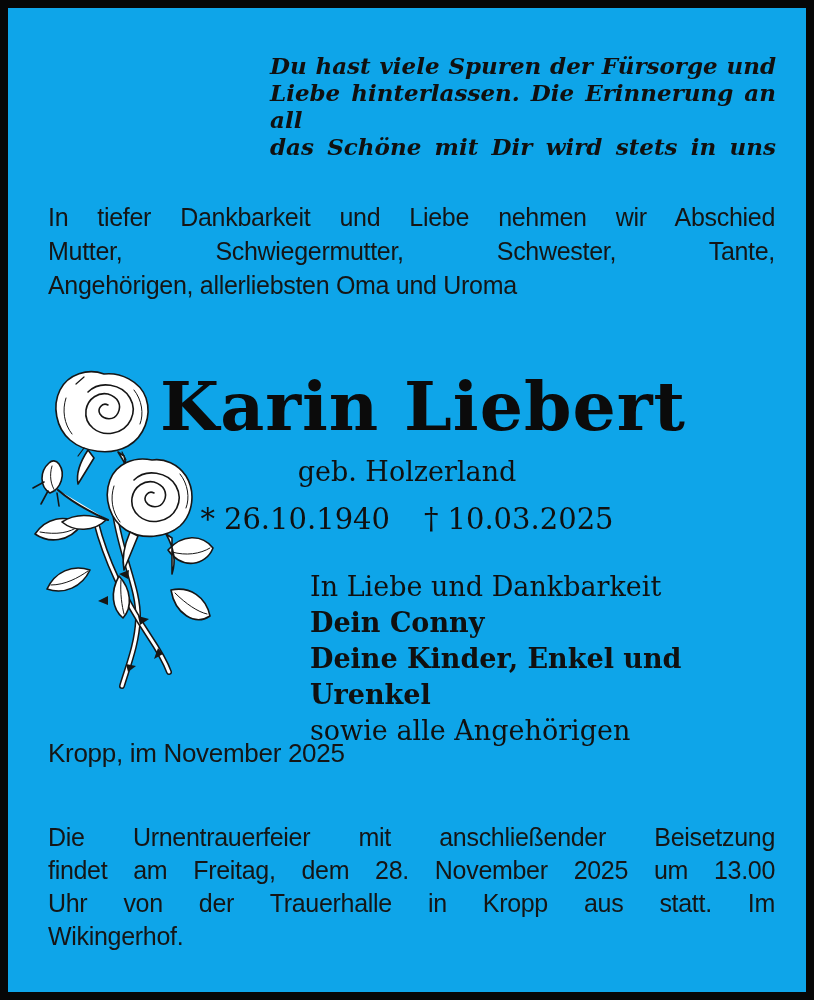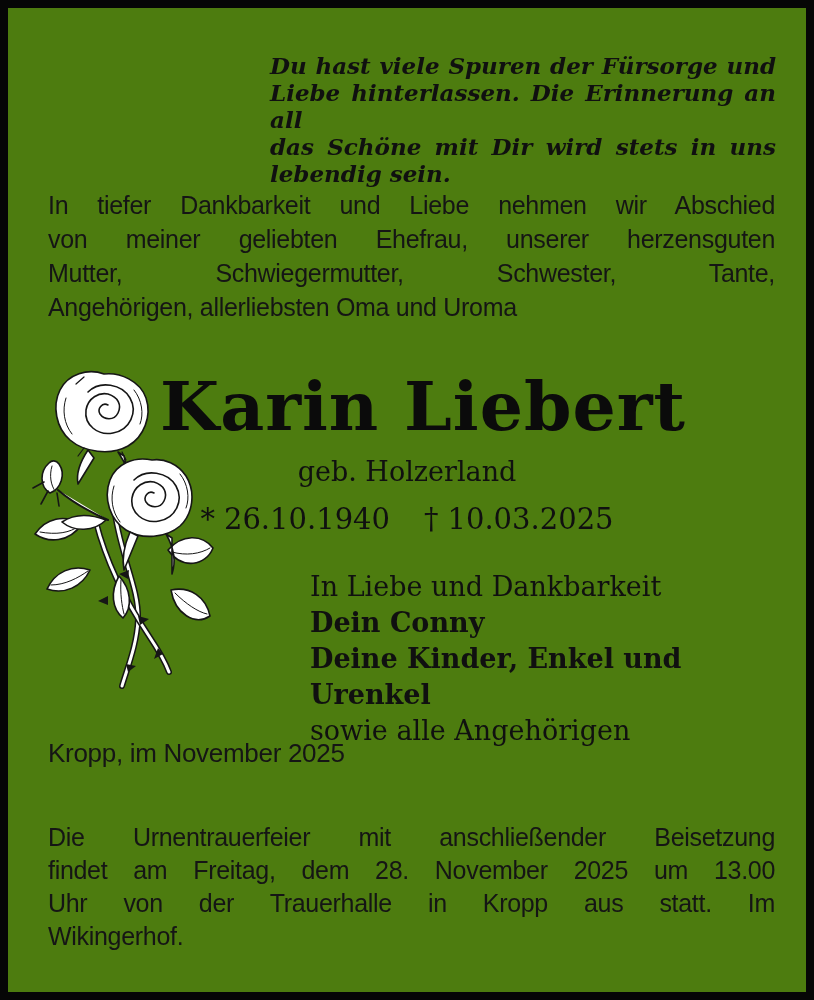--- a/index.html
+++ b/index.html
@@ -1,21 +1,21 @@
 <!DOCTYPE html>
 <html><head>
 <meta charset="utf-8">
 <style>
   html, body { margin: 0; padding: 0; background: #ffffff; }
   .page {
     position: relative;
     width: 814px;
     height: 1000px;
     box-sizing: border-box;
-    background: #4d7c0f;
+    background: #0ea5e9;
     border: 8px solid #060606;
     font-family: "Liberation Sans", sans-serif;
     color: #121212;
     overflow: hidden;
   }
   
   .epigraph {
     position: absolute;
     left: 262px; top: 44px; width: 506px;
     font-family: "DejaVu Serif", serif;
@@ -28,21 +28,21 @@
   
   .body-par {
     position: absolute;
     left: 40px; width: 727px;
     font-family: "Liberation Sans", sans-serif;
     font-size: 25px;
     line-height: 34px;
     letter-spacing: -0.3px;
     color: #151515;
   }
-  .intro   { top: 180px; }
+  .intro   { top: 192px; }
   .funeral { top: 782px; line-height: 33px; margin-top: 31px; }
   .dateline {
     position: absolute;
     left: 40px; top: 730px;
     font-family: "Liberation Sans", sans-serif;
     font-size: 26px;
     letter-spacing: -0.3px;
     color: #151515;
   }
   .jline { text-align: justify; text-align-last: justify; }
@@ -99,26 +99,24 @@
 </style>
 </head>
 <body>
 
 <div class="page">
 
   <div class="epigraph">
     <div class="jline">Du hast viele Spuren der Fürsorge und</div>
     <div class="jline">Liebe hinterlassen. Die Erinnerung an all</div>
     <div class="jline">das Schöne mit Dir wird stets in uns</div>
-    <div class="lline">lebendig sein.</div>
   </div>
 
   <div class="body-par intro">
     <div class="jline">In tiefer Dankbarkeit und Liebe nehmen wir Abschied</div>
-    <div class="jline">von meiner geliebten Ehefrau, unserer herzensguten</div>
     <div class="jline">Mutter, Schwiegermutter, Schwester, Tante,</div>
     <div class="lline">Angehörigen, allerliebsten Oma und Uroma</div>
   </div>
 
   <div class="rose">
     <svg viewBox="0 0 214 338" xmlns="http://www.w3.org/2000/svg" fill="none" stroke="#161616" stroke-width="1.6" stroke-linecap="round" stroke-linejoin="round">
 
       <g>
         <path d="M97,150 C104,195 121,225 120,255 C119,280 110,302 104,322" stroke="#161616" stroke-width="6"></path>
         <path d="M97,150 C104,195 121,225 120,255 C119,280 110,302 104,322" stroke="#ffffff" stroke-width="3"></path>

